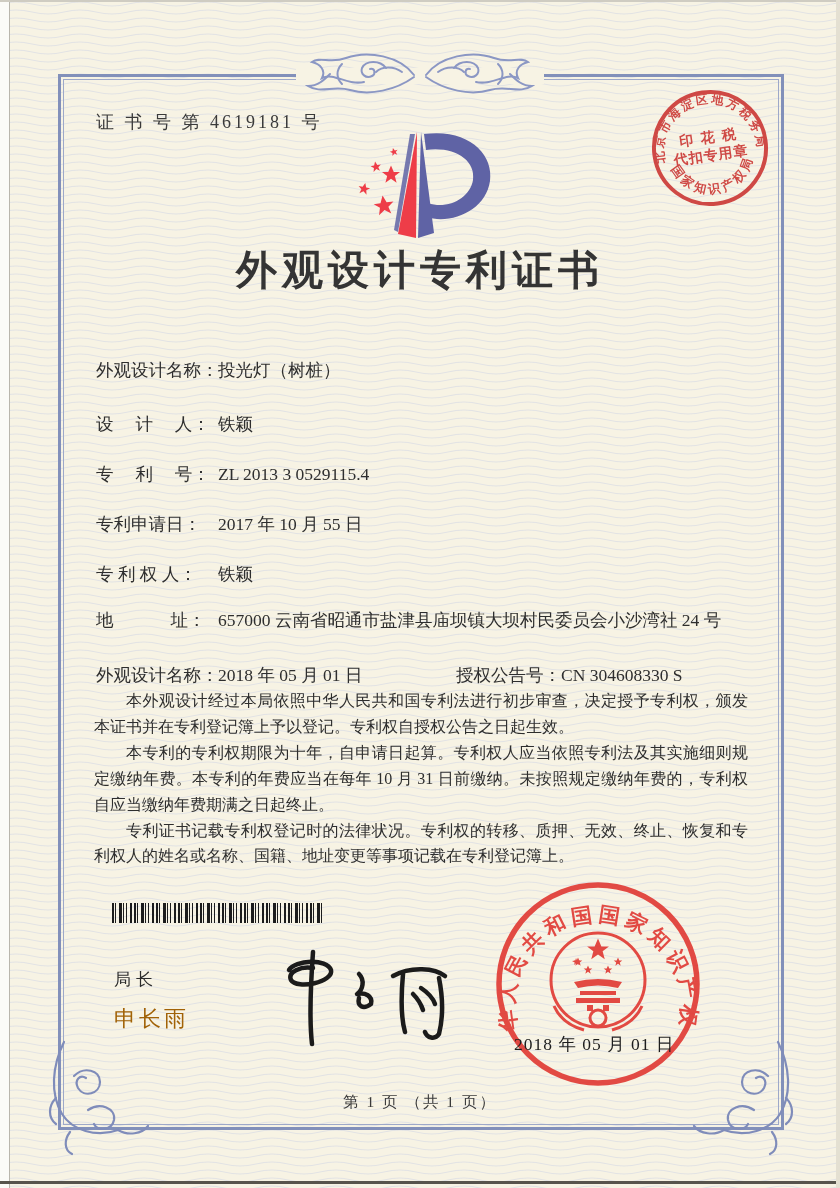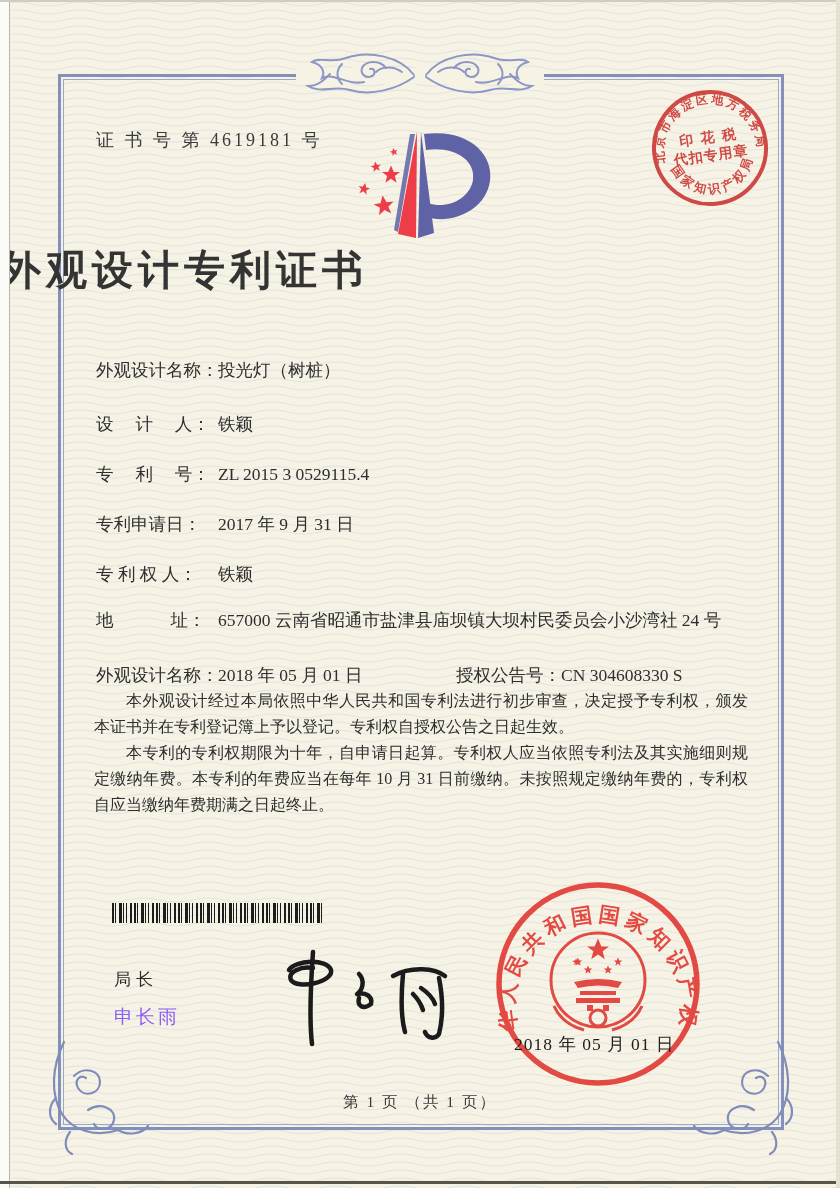--- a/index.html
+++ b/index.html
@@ -13,36 +13,36 @@
   .edge-bottom{left:0;top:1181px;width:840px;height:3px;background:#57544c;z-index:6;}
   .edge-right{left:836px;top:0;width:4px;height:1188px;background:#e4e0d2;z-index:6;}
   
   .texture{left:0;top:0;z-index:0;opacity:.55;}
   
   .frame{left:58px;top:74px;width:720px;height:1050px;border:3px solid var(--border-blue,#8290ba);z-index:1;}
   .frame::before{content:'';position:absolute;inset:2px;border:1px solid #9da8c9;}
   .ornament{z-index:2;}
   
   .content{z-index:3;}
-  .certno{left:96px;top:128px;font-size:18px;letter-spacing:3px;color:#3a3a3a;}
-  .title{left:0;top:243px;width:840px;text-align:left;font-size:41px;font-weight:bold;letter-spacing:5px;color:#343434;}
+  .certno{left:96px;top:110px;font-size:18px;letter-spacing:3px;color:#3a3a3a;}
+  .title{left:0;top:243px;width:840px;text-align:center;font-size:41px;font-weight:bold;letter-spacing:5px;color:#343434;}
   .fields{left:96px;top:350px;width:660px;font-size:17.5px;}
   .frow{position:absolute;left:0;width:660px;}
   .frow .lab{position:absolute;left:0;white-space:pre;}
   .frow .val{position:absolute;left:122px;width:540px;line-height:1.45;}
   .grant-no{position:absolute;left:360px;white-space:pre;}
   .paras{left:94px;top:688px;width:654px;font-size:16px;line-height:1.62;text-align:justify;}
   .paras p{margin:0;text-indent:2em;}
   .barcode{left:112px;top:903px;width:210px;height:20px;z-index:3;
     background:repeating-linear-gradient(90deg,
       #1c1c1c 0 2px,transparent 2px 3px,#1c1c1c 3px 4px,transparent 4px 7px,
       #1c1c1c 7px 10px,transparent 10px 11px,#1c1c1c 11px 12px,transparent 12px 14px,
       #1c1c1c 14px 15px,transparent 15px 18px,#1c1c1c 18px 20px,transparent 20px 22px);}
   .dirtitle{left:114px;top:968px;font-size:17px;letter-spacing:5px;color:#2b2b2b;}
-  .dirname{left:114px;top:1004px;font-size:19px;letter-spacing:3px;color:#8b5cf6;}
+  .dirname{left:114px;top:1004px;font-size:22px;letter-spacing:3px;color:#a16207;}
   .signature{left:225px;top:940px;z-index:3;}
   .sealwrap{left:492px;top:878px;z-index:4;}
   .sealdate{left:514px;top:1032px;width:170px;font-size:17.5px;letter-spacing:1px;color:#1d1d1d;z-index:5;white-space:pre;}
   .footer{left:0;top:1092px;width:840px;text-align:center;font-size:15.5px;letter-spacing:2px;color:#3a3a3a;}
   .stampwrap{left:648px;top:86px;z-index:4;transform:rotate(-8deg);opacity:.92;}
   svg text{font-family:"Liberation Serif","DejaVu Serif",serif;}
 </style>
 </head>
 <body>
 
@@ -128,44 +128,45 @@
   <div class="frow" style="top:8px">
     <span class="lab">外观设计名称：</span>
     <span class="val">投光灯（树桩）</span>
   </div>
   <div class="frow" style="top:62px">
     <span class="lab">设　 计　 人：</span>
     <span class="val">铁颖</span>
   </div>
   <div class="frow" style="top:112px">
     <span class="lab">专　 利　 号：</span>
-    <span class="val">ZL 2015 3 0529115.4</span>
+    <span class="val">ZL 2013 3 0529115.4</span>
   </div>
   <div class="frow" style="top:162px">
     <span class="lab">专利申请日：</span>
-    <span class="val">2017 年 9 月 31 日</span>
+    <span class="val">2017 年 10 月 55 日</span>
   </div>
   <div class="frow" style="top:212px">
     <span class="lab">专 利 权 人：</span>
     <span class="val">铁颖</span>
   </div>
   <div class="frow" style="top:258px">
     <span class="lab">地　　　 址：</span>
     <span class="val">657000 云南省昭通市盐津县庙坝镇大坝村民委员会小沙湾社 24 号</span>
   </div>
   <div class="frow" style="top:313px">
     <span class="lab">外观设计名称：</span>
     <span class="val">2018 年 05 月 01 日</span>
     <span class="grant-no"><span>授权公告号：</span><span>CN 304608330 S</span></span>
   </div>
 </div>
 
 <div class="abs content paras">
   <p>本外观设计经过本局依照中华人民共和国专利法进行初步审查，决定授予专利权，颁发本证书并在专利登记簿上予以登记。专利权自授权公告之日起生效。</p>
   <p>本专利的专利权期限为十年，自申请日起算。专利权人应当依照专利法及其实施细则规定缴纳年费。本专利的年费应当在每年 10 月 31 日前缴纳。未按照规定缴纳年费的，专利权自应当缴纳年费期满之日起终止。</p>
+  <p>专利证书记载专利权登记时的法律状况。专利权的转移、质押、无效、终止、恢复和专利权人的姓名或名称、国籍、地址变更等事项记载在专利登记簿上。</p>
 </div>
 
 <div class="abs barcode"></div>
 
 <div class="abs content dirtitle">局长</div>
 <div class="abs content dirname">申长雨</div>
 
 <svg class="abs signature" width="230" height="110" viewBox="0 0 230 110">
   <g fill="none" stroke="#1b1b1b" stroke-width="4.5" stroke-linecap="round" stroke-linejoin="round">
     <path d="M88,12 C86,40 84,78 87,104"></path>

